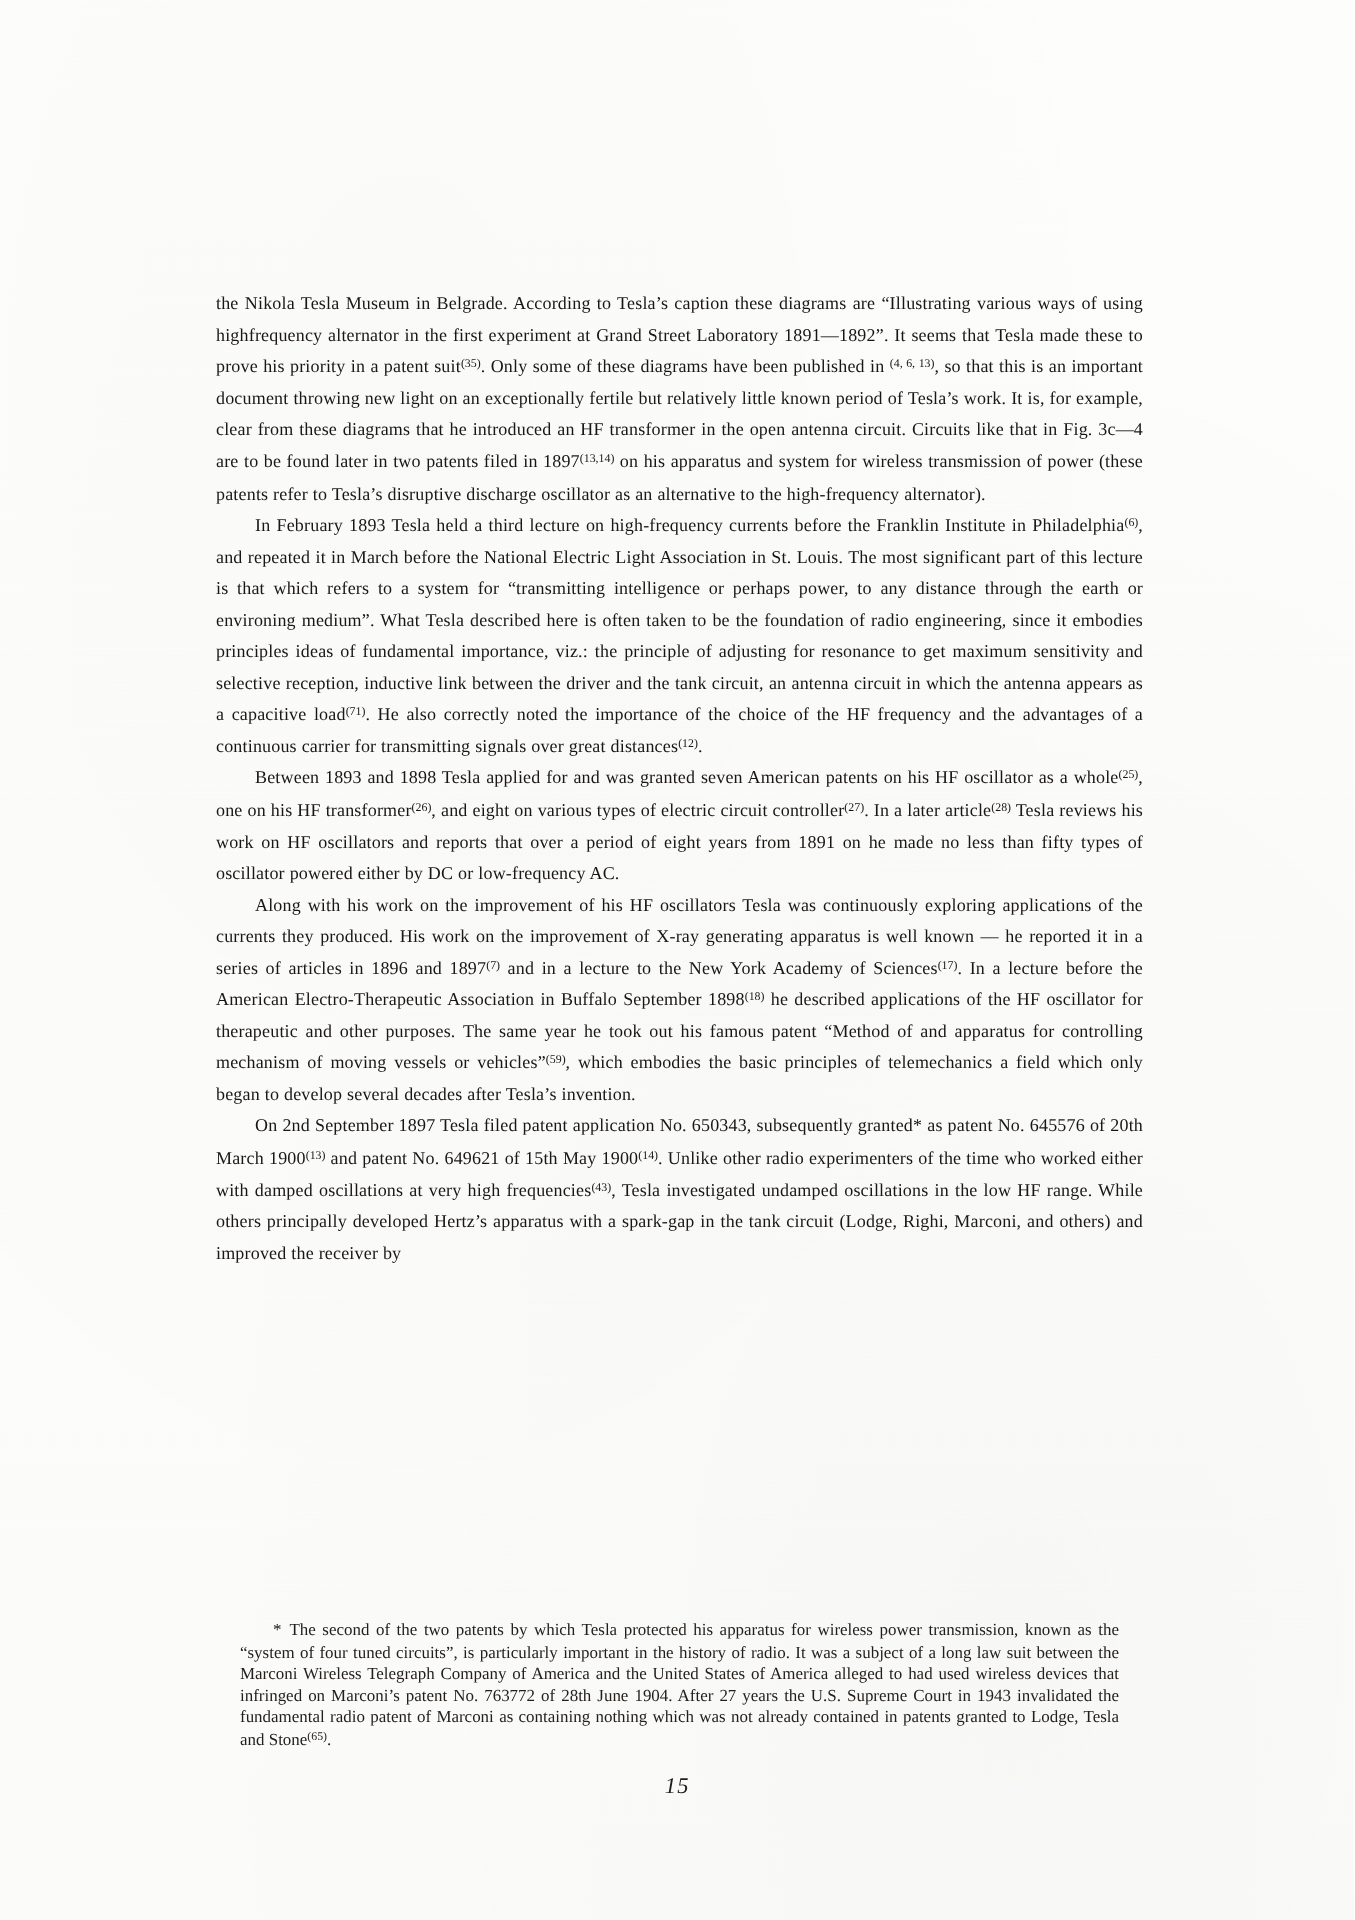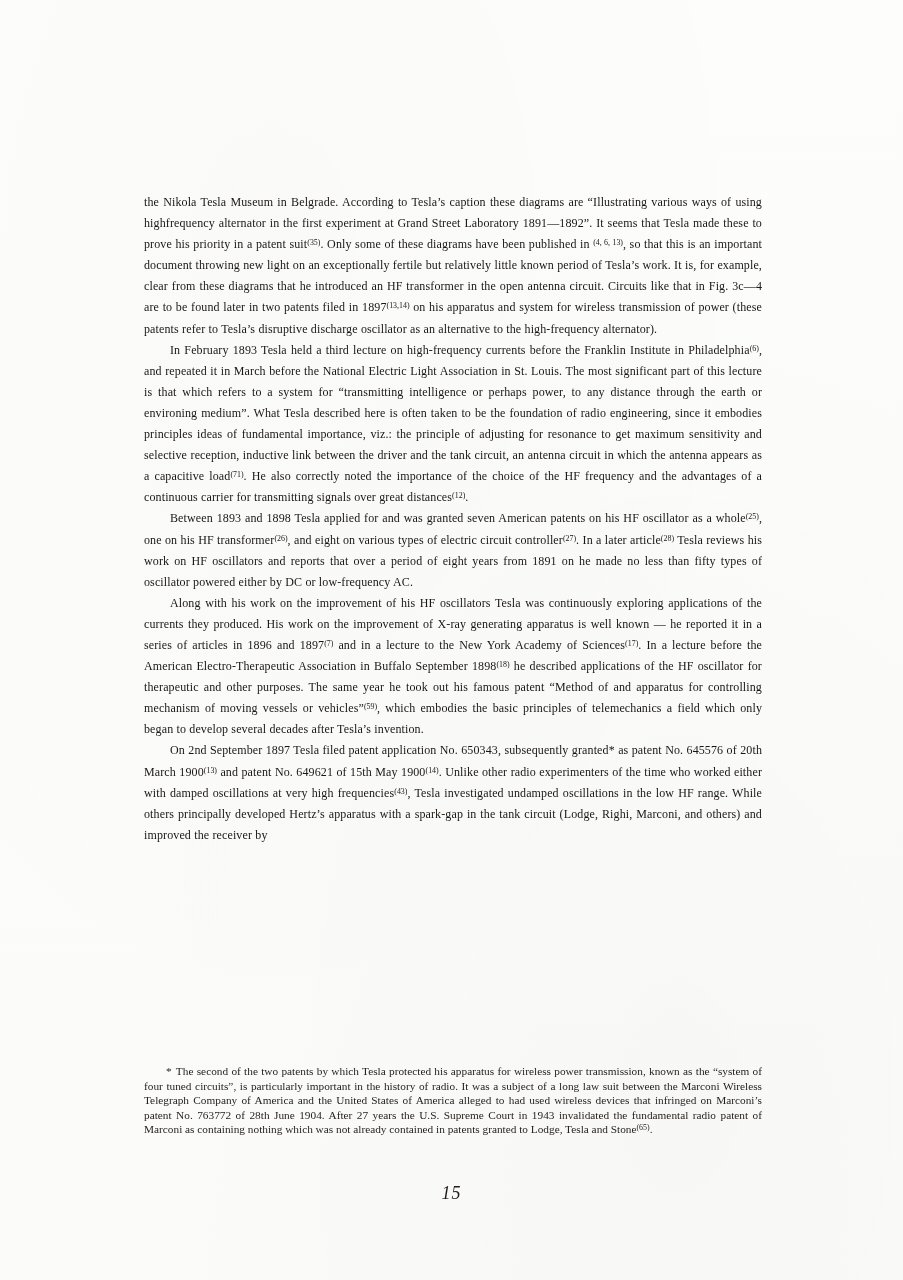--- a/index.html
+++ b/index.html
@@ -66,21 +66,21 @@
   
   #footnote {
     position: absolute;
     left: 144px;
     top: 1064px;
     width: 618px;
     z-index: 1;
   }
 
   .footnote-para {
-    margin: 0;
+    margin: 16px;
     text-align: justify;
     text-justify: inter-word;
     font-size: 11.3px;
     line-height: 14.6px;
     text-indent: 22px;
     color: #221e19;
   }
 
   .footnote-para sup {
     font-size: 0.7em;
@@ -92,21 +92,21 @@
   }
 
   
   #folio {
     position: absolute;
     left: 0;
     top: 1183px;
     width: 903px;
     text-align: center;
     font-style: italic;
-    font-size: 18px;
+    font-size: 15px;
     letter-spacing: 0.06em;
     color: #201c17;
     z-index: 1;
   }
 
   
   #grain {
     position: absolute;
     inset: 0;
     z-index: 2;

